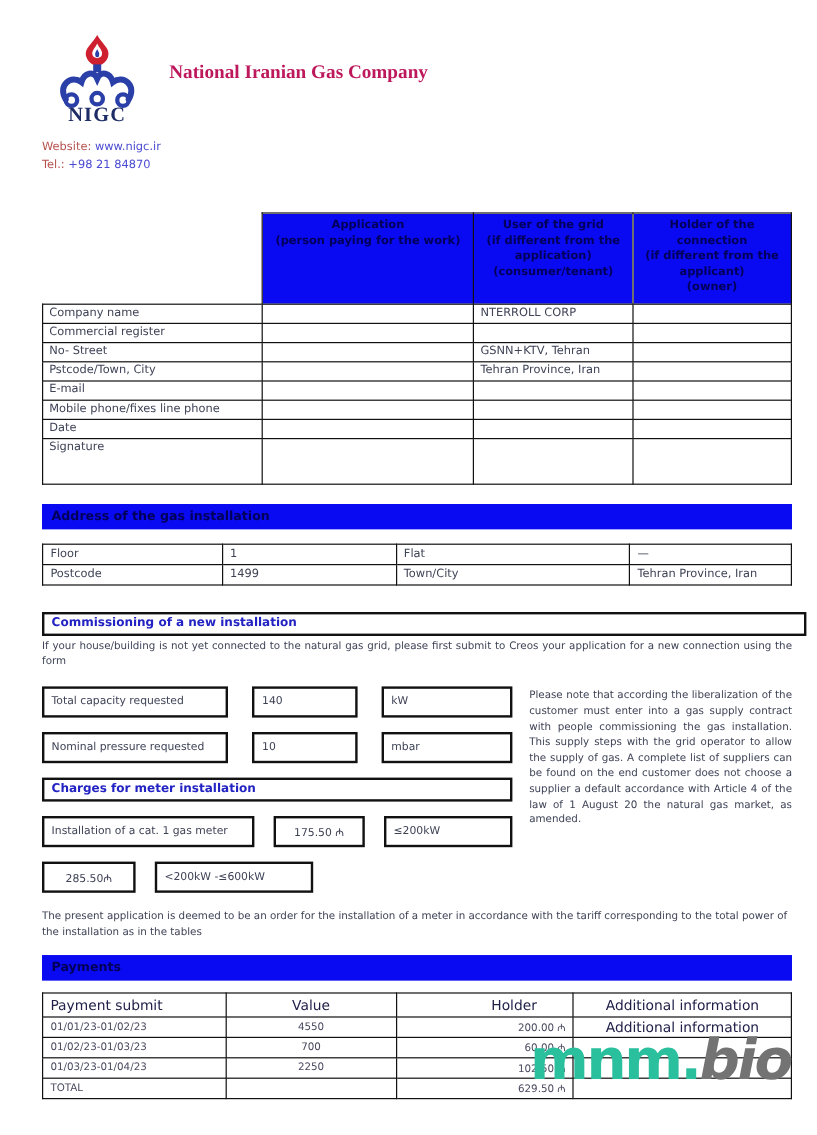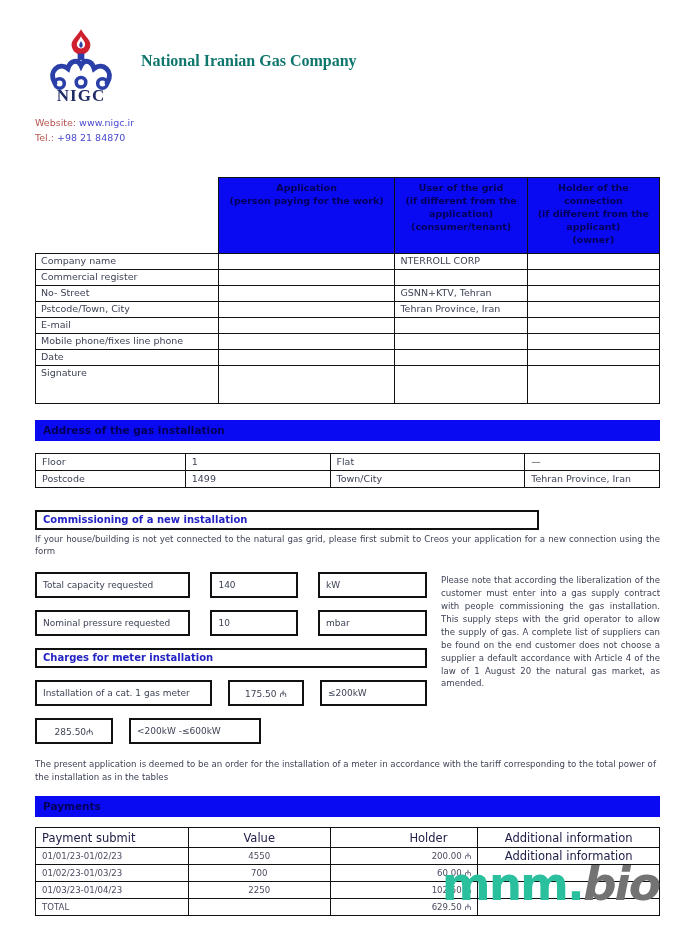--- a/index.html
+++ b/index.html
@@ -19,21 +19,21 @@
   .logo-row { display:flex; align-items:center; gap:14px; }
   .logo-block { width:92px; text-align:center; }
   .logo-block svg { display:block; margin:0 auto; }
   .logo-acronym {
     font-family:"Liberation Serif", serif;
     font-size:17px; font-weight:bold; color:#1f2d66; letter-spacing:1px;
     margin-top:-4px;
   }
   .company-name {
     font-family:"Liberation Serif", serif;
-    font-size:16px; font-weight:bold; color:#0f766e;
+    font-size:16px; font-weight:bold; color:#be185d;
     margin-top:-12px;
   }
   .contact { margin-top:10px; font-size:9.5px; line-height:1.55; }
   .c-label { color:#b5524e; }
   .c-value { color:#4a4ad2; }
 
   
   table { border-collapse:collapse; width:625px; table-layout:fixed; }
   td, th { border:1.4px solid #111; overflow:hidden; }
 
@@ -58,21 +58,21 @@
   }
   .bar-address { margin-top:16px; }
   .bar-payments { margin-top:12px; }
 
   
   .address { margin-top:12px; font-size:9.5px; }
   .address td { padding:1px 6px; height:17px; vertical-align:middle; }
 
   
   .boxed-title {
-    width:504px; border:2px solid #111; color:#2323c4; font-weight:bold;
+    width:637px; border:2px solid #111; color:#2323c4; font-weight:bold;
     font-size:10px; padding:2px 6px 3px; margin-top:22px; background:#fff;
   }
   .intro { width:625px; font-size:8.6px; line-height:1.5; margin-top:3px; text-align:justify; }
   .commission-flex { display:flex; margin-top:14px; gap:14px; }
   .fields-col { width:392px; flex:0 0 392px; }
   .field-row { display:flex; gap:20px; margin-bottom:12px; }
   .fbox {
     border:2px solid #111; font-size:9px; padding:5px 6px; height:26px;
     display:flex; align-items:center; background:#fff;
   }

